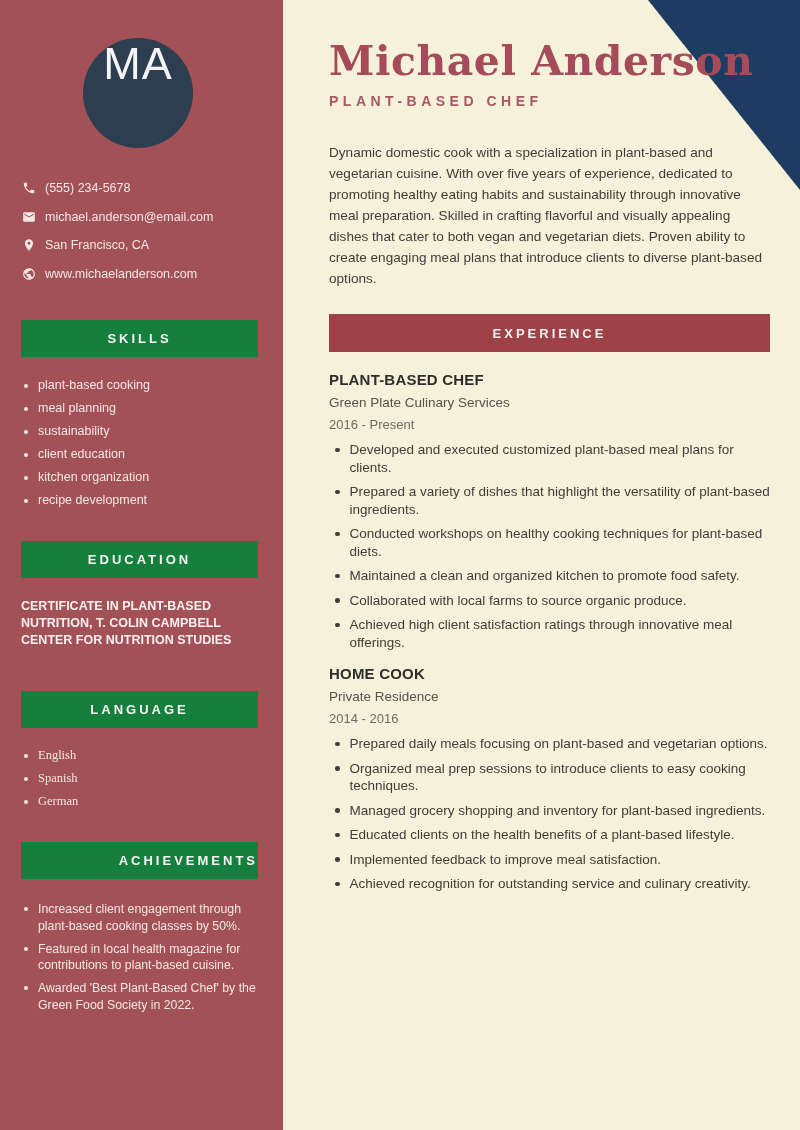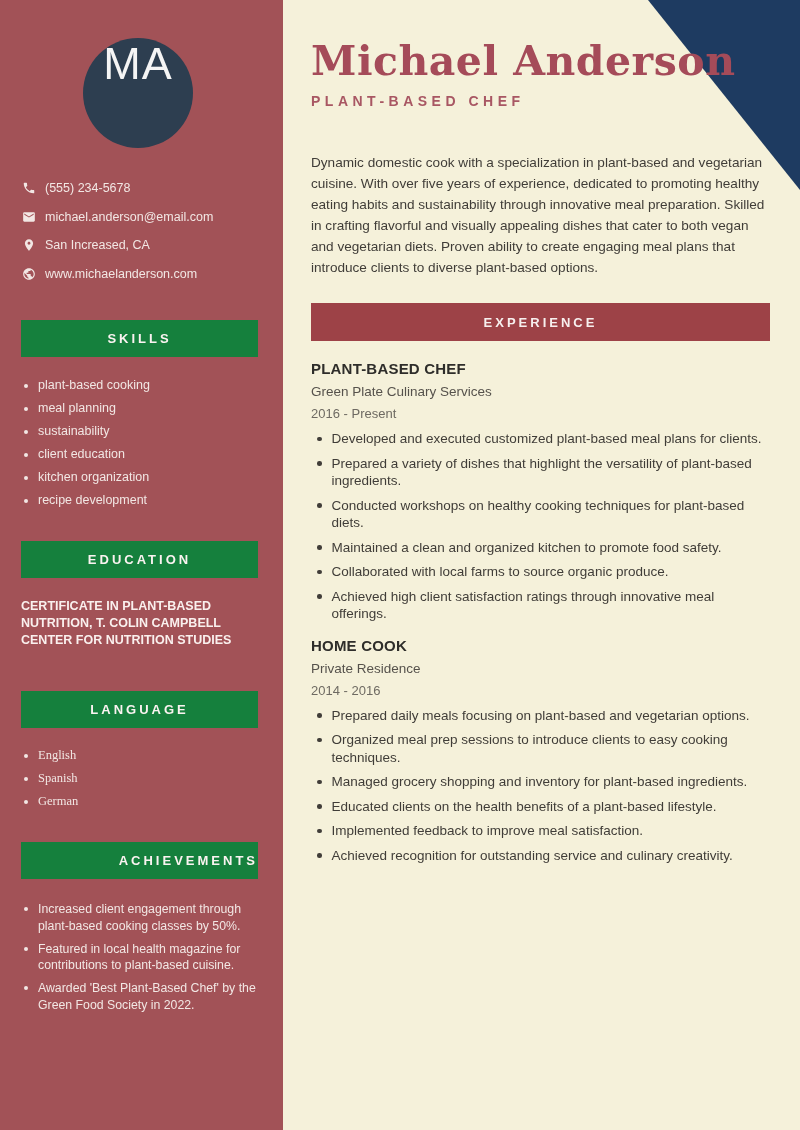--- a/index.html
+++ b/index.html
@@ -42,32 +42,32 @@
   .edu-text {
     position:absolute; left:21px; top:598px; width:245px;
     font-size:12.5px; font-weight:bold; line-height:17px; color:#faf0ee;
   }
   .ach-list { position:absolute; left:22px; top:901px; width:245px; list-style:none; }
   .ach-list li { display:flex; margin-bottom:6.5px; font-size:12.3px; line-height:16.5px; color:#f2e7e4; }
   .ach-list .dot { width:4px; height:4px; border-radius:50%; background:#f2e7e4; flex:none; margin:6px 10px 0 2px; }
   
   .main {
     position:absolute; left:283px; top:0; width:517px; height:1130px;
-    padding:0 30px 0 28px;
+    padding:0 30px 0 46px;
   }
   .name {
     margin-top:38px; font-family:"DejaVu Serif", serif; font-weight:700;
     font-size:41px; line-height:46px; color:#a54b59; letter-spacing:0.5px;
   }
   .role {
     margin-top:9px; font-size:14px; font-weight:bold; letter-spacing:4.5px;
     color:#a85763;
   }
   .summary {
-    margin-top:43px; font-size:13.6px; line-height:21px; color:#403d38;
+    margin-top:33px; font-size:13.6px; line-height:21px; color:#403d38;
   }
   .exp-header {
     margin-top:25px; height:38px; background:#9d4247; color:#f7efee;
     display:flex; align-items:center; justify-content:center;
     font-size:13px; font-weight:bold; letter-spacing:3px;
   }
   .job-title { margin-top:19px; font-size:15px; font-weight:bold; color:#2e2d2a; letter-spacing:0.2px; }
   .job-title.second { margin-top:14px; }
   .job-company { margin-top:6px; font-size:13.5px; line-height:18px; color:#56524c; }
   .job-dates { margin-top:4px; font-size:13px; line-height:17px; color:#6e6a62; }
@@ -104,21 +104,21 @@
             </svg>
         </span>
         <span class="ctext">michael.anderson@email.com</span>
       </div>
       <div class="contact-row">
         <span class="cicon">
           <svg viewBox="0 0 24 24">
               <path d="M12 2C8.13 2 5 5.13 5 9c0 5.25 7 13 7 13s7-7.75 7-13c0-3.87-3.13-7-7-7zm0 9.5c-1.38 0-2.5-1.12-2.5-2.5s1.12-2.5 2.5-2.5 2.5 1.12 2.5 2.5-1.12 2.5-2.5 2.5z"></path>
             </svg>
         </span>
-        <span class="ctext">San Increased, CA</span>
+        <span class="ctext">San Francisco, CA</span>
       </div>
       <div class="contact-row">
         <span class="cicon">
           <svg viewBox="0 0 24 24">
               <path d="M12 2C6.48 2 2 6.48 2 12s4.48 10 10 10 10-4.48 10-10S17.52 2 12 2zm-1 17.93c-3.95-.49-7-3.85-7-7.93 0-.62.08-1.21.21-1.79L9 15v1c0 1.1.9 2 2 2v1.93zm6.9-2.54c-.26-.81-1-1.39-1.9-1.39h-1v-3c0-.55-.45-1-1-1H8v-2h2c.55 0 1-.45 1-1V7h2c1.1 0 2-.9 2-2v-.41c2.93 1.19 5 4.06 5 7.41 0 2.08-.8 3.97-2.1 5.39z"></path>
             </svg>
         </span>
         <span class="ctext">www.michaelanderson.com</span>
       </div>
     </div>

